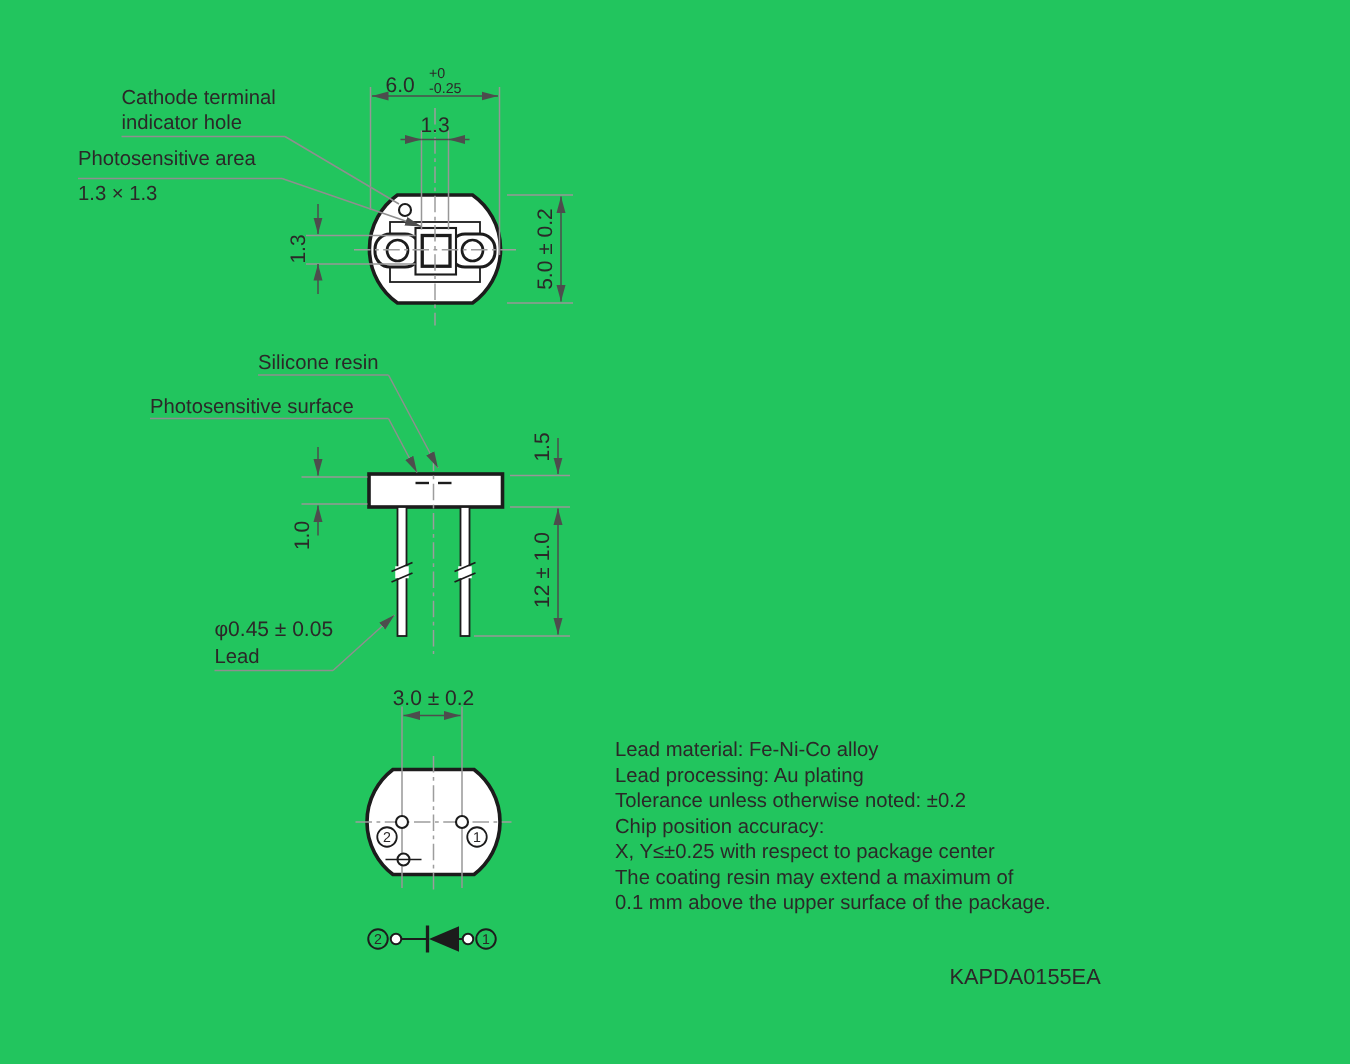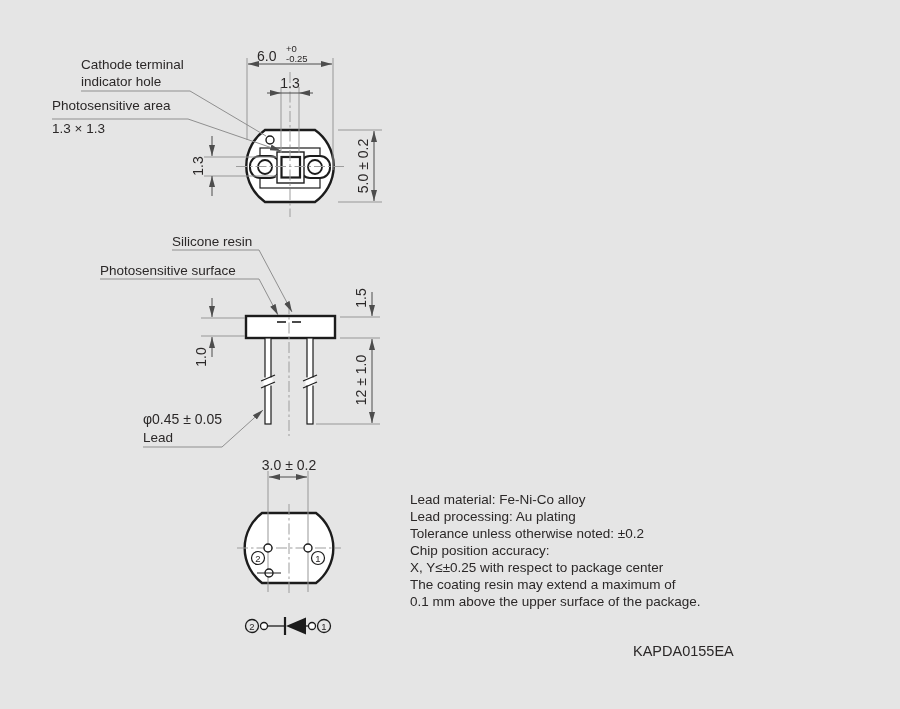--- a/index.html
+++ b/index.html
@@ -1,16 +1,16 @@
 <!DOCTYPE html>
 <html><head>
 <meta charset="utf-8">
 <style>
   html,body{margin:0;padding:0;background:#ffffff;}
-  .page{position:relative;width:900px;height:709px;background:#e5e5e5;overflow:hidden;}
+  .page{position:relative;width:900px;height:709px;background:#22c55e;overflow:hidden;}
   svg{position:absolute;left:0;top:0;}
   text{font-family:"Liberation Sans","DejaVu Sans",sans-serif;fill:#2b2828;}
   .lbl{font-size:13.5px;}
   .dim{font-size:14px;}
   .tol{font-size:9.5px;}
   .pin{font-size:9.5px;}
   .pn{font-size:14.5px;}
   .obj{stroke:#1c1c1c;fill:none;}
   .objf{stroke:#1c1c1c;fill:#ffffff;}
   .ext{stroke:#979797;stroke-width:1;fill:none;}

